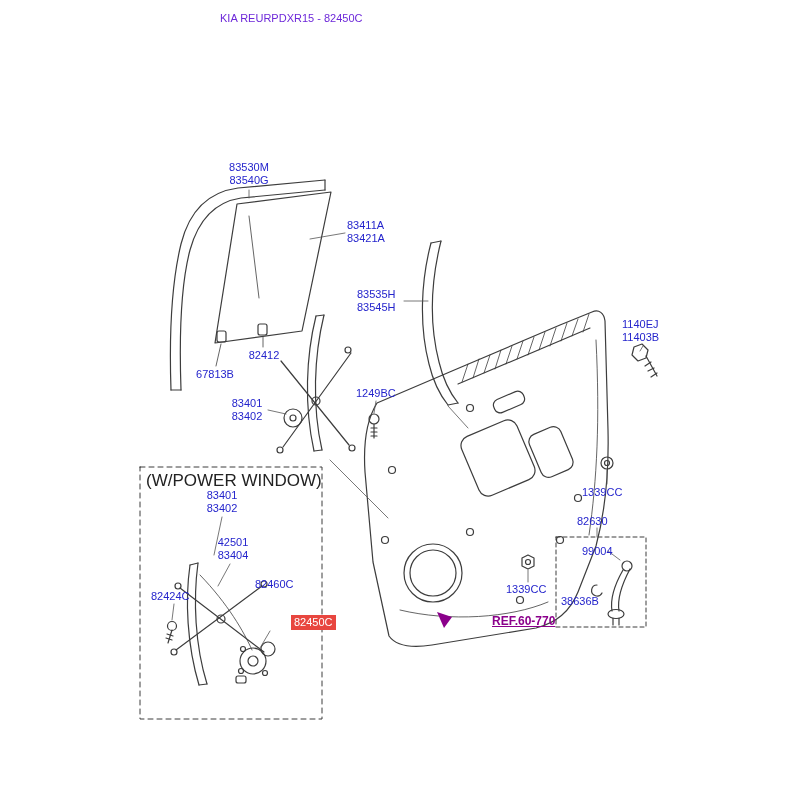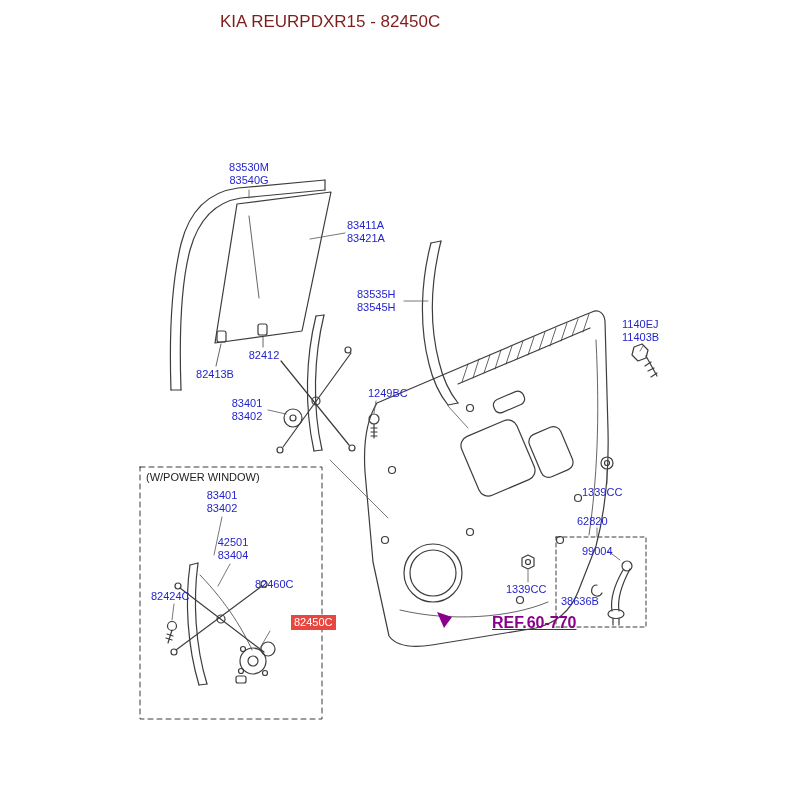--- a/index.html
+++ b/index.html
@@ -1,27 +1,27 @@
 <!DOCTYPE html>
 <html style="--part-label: #2424cc; --highlight-bg: #e8463f; --highlight-text: #ffffff; --ref-text: #8b008b; --line-art: #3d3d3d;"><head>
 <meta charset="utf-8">
 <style>
   html,body{margin:0;padding:0;background:#ffffff;}
   body{width:800px;height:800px;position:relative;overflow:hidden;
        font-family:"Liberation Sans",sans-serif;}
   #stage{position:absolute;inset:0;}
   svg{position:absolute;left:0;top:0;}
   .art{stroke:var(--line-art,#3d3d3d);fill:none;}
-  .title{position:absolute;left:220px;top:12px;font-size:17px;color:#7f1d1d;}
+  .title{position:absolute;left:220px;top:12px;font-size:11px;color:#6d28d9;}
   .plabel{position:absolute;font-size:11px;line-height:13px;color:var(--part-label,#2424cc);white-space:nowrap;}
   .plabel span{display:block;}
   .c{text-align:center;}
-  .caption{position:absolute;left:146px;top:471px;font-size:11px;color:#222;}
+  .caption{position:absolute;left:146px;top:471px;font-size:17px;color:#222;}
   .highlight{background:var(--highlight-bg,#e8463f);color:var(--highlight-text,#fff);padding:1px 3px;margin-left:38px;}
-  .ref{position:absolute;left:454px;top:614px;font-size:16px;font-weight:bold;
+  .ref{position:absolute;left:454px;top:614px;font-size:12px;font-weight:bold;
        text-decoration:underline;color:var(--ref-text,#8b008b);padding-left:38px;}
 </style>
 </head>
 <body>
 
 <div id="stage">
 
 <svg width="800" height="800" viewBox="0 0 800 800">
   <g class="art" stroke-width="1.2" stroke-linecap="round" stroke-linejoin="round">
 
@@ -209,37 +209,37 @@
   <span>83421A</span>
 </div>
 
 <div class="plabel" style="left:357px;top:288px">
   <span>83535H</span>
   <span>83545H</span>
 </div>
 
 <div class="plabel c" style="left:242px;top:349px;width:44px">82412</div>
 
-<div class="plabel c" style="left:188px;top:368px;width:54px">82413B</div>
+<div class="plabel c" style="left:188px;top:368px;width:54px">67813B</div>
 
 <div class="plabel c" style="left:221px;top:397px;width:52px">
   <span>83401</span>
   <span>83402</span>
 </div>
 
-<div class="plabel" style="left:368px;top:387px">1249BC</div>
+<div class="plabel" style="left:356px;top:387px">1249BC</div>
 
 <div class="plabel" style="left:622px;top:318px">
   <span>1140EJ</span>
   <span>11403B</span>
 </div>
 
 <div class="plabel" style="left:582px;top:486px">1339CC</div>
 
-<div class="plabel" style="left:577px;top:515px">62820</div>
+<div class="plabel" style="left:577px;top:515px">82630</div>
 
 <div class="plabel" style="left:582px;top:545px">99004</div>
 
 <div class="plabel" style="left:506px;top:583px">1339CC</div>
 
 <div class="plabel" style="left:561px;top:595px">38636B</div>
 
 <div class="caption">(W/POWER WINDOW)</div>
 
 <div class="plabel c" style="left:196px;top:489px;width:52px">

